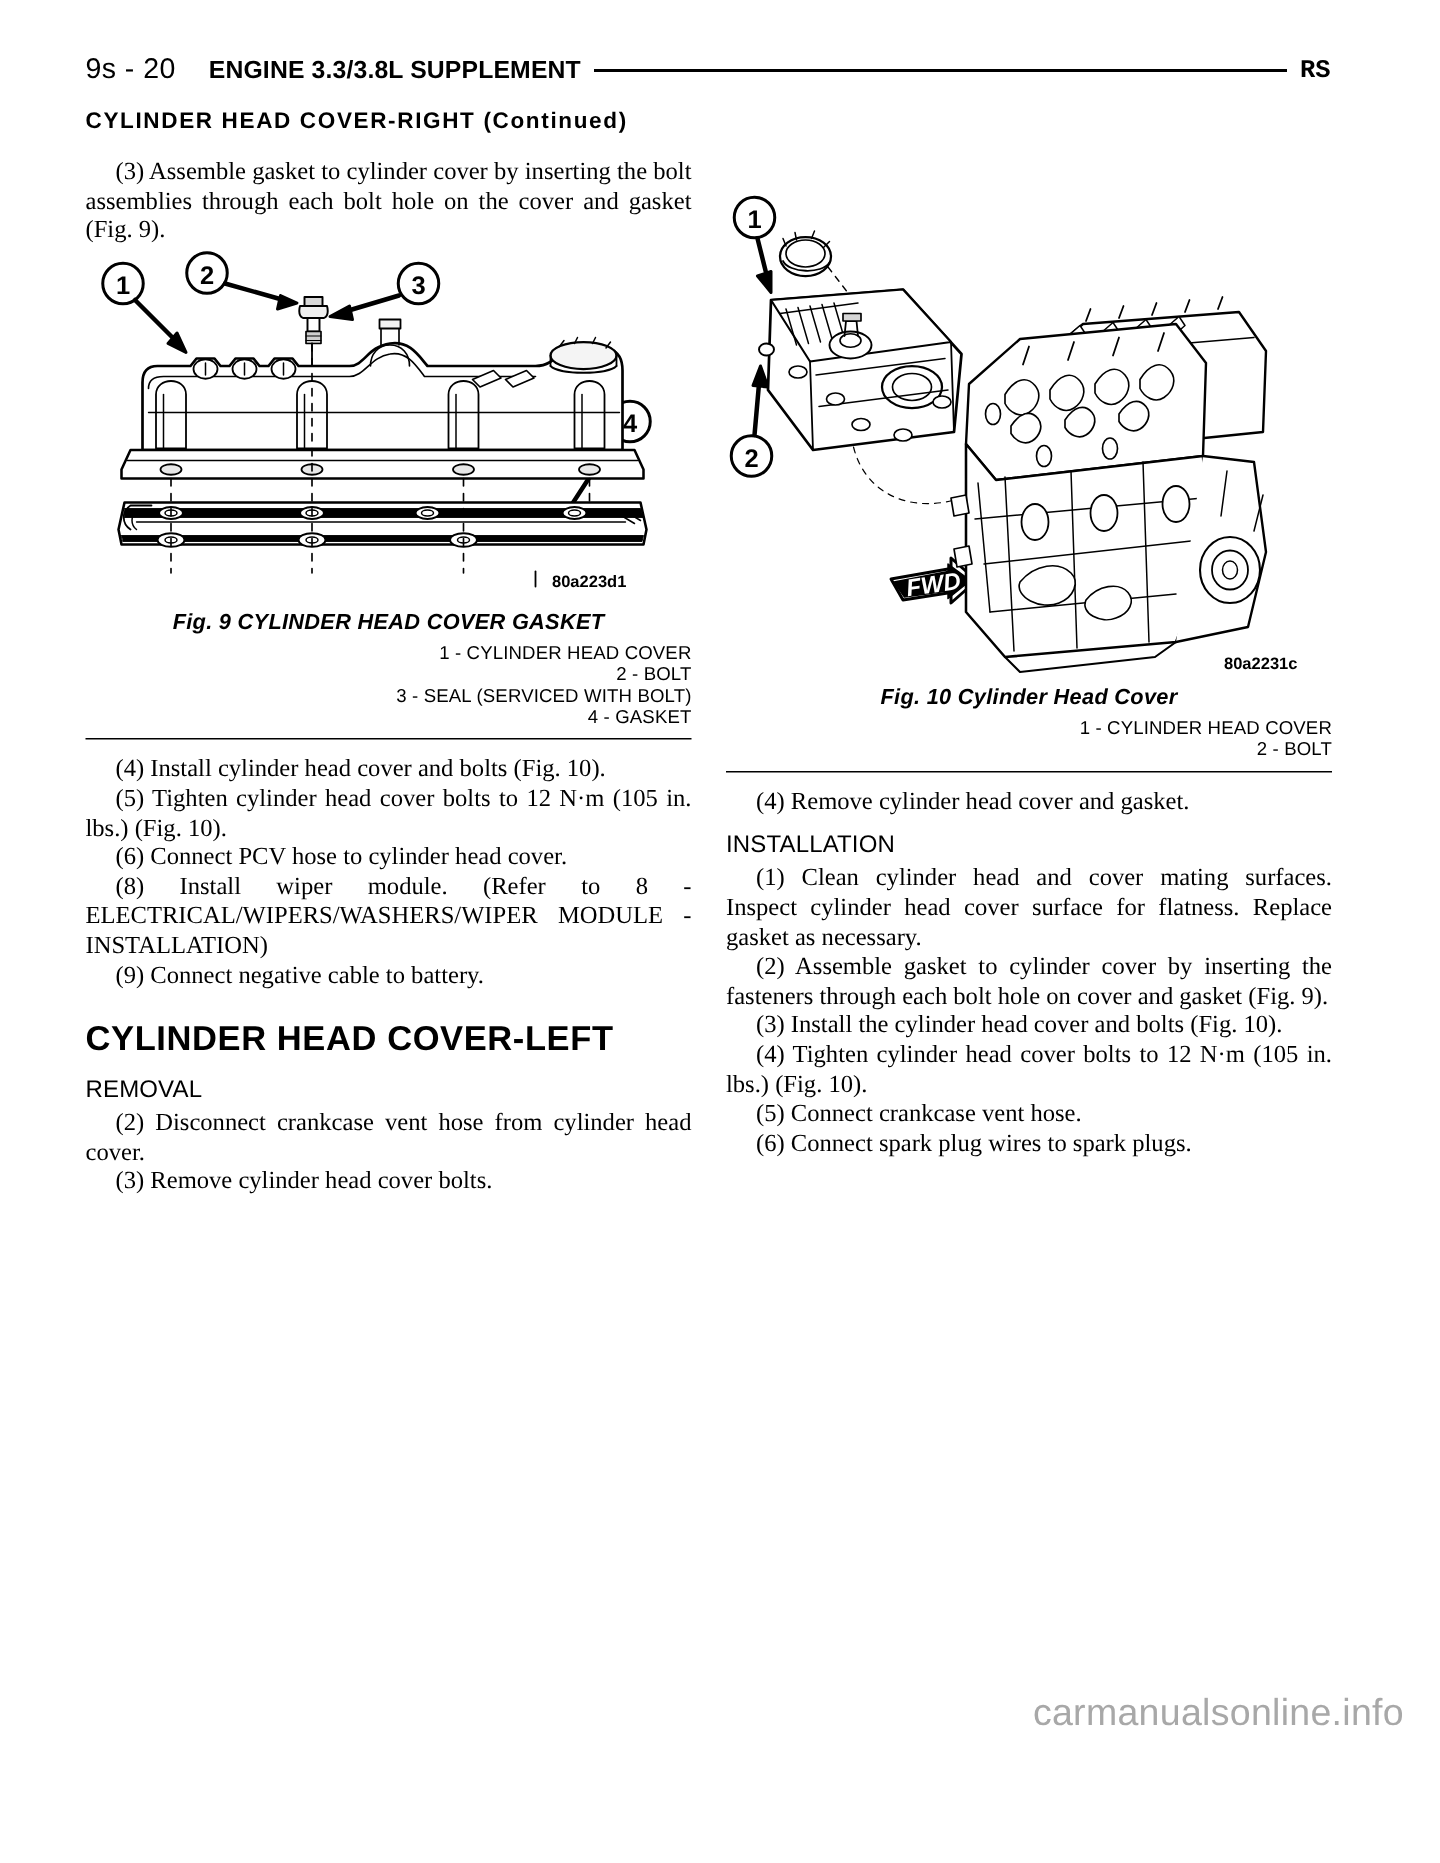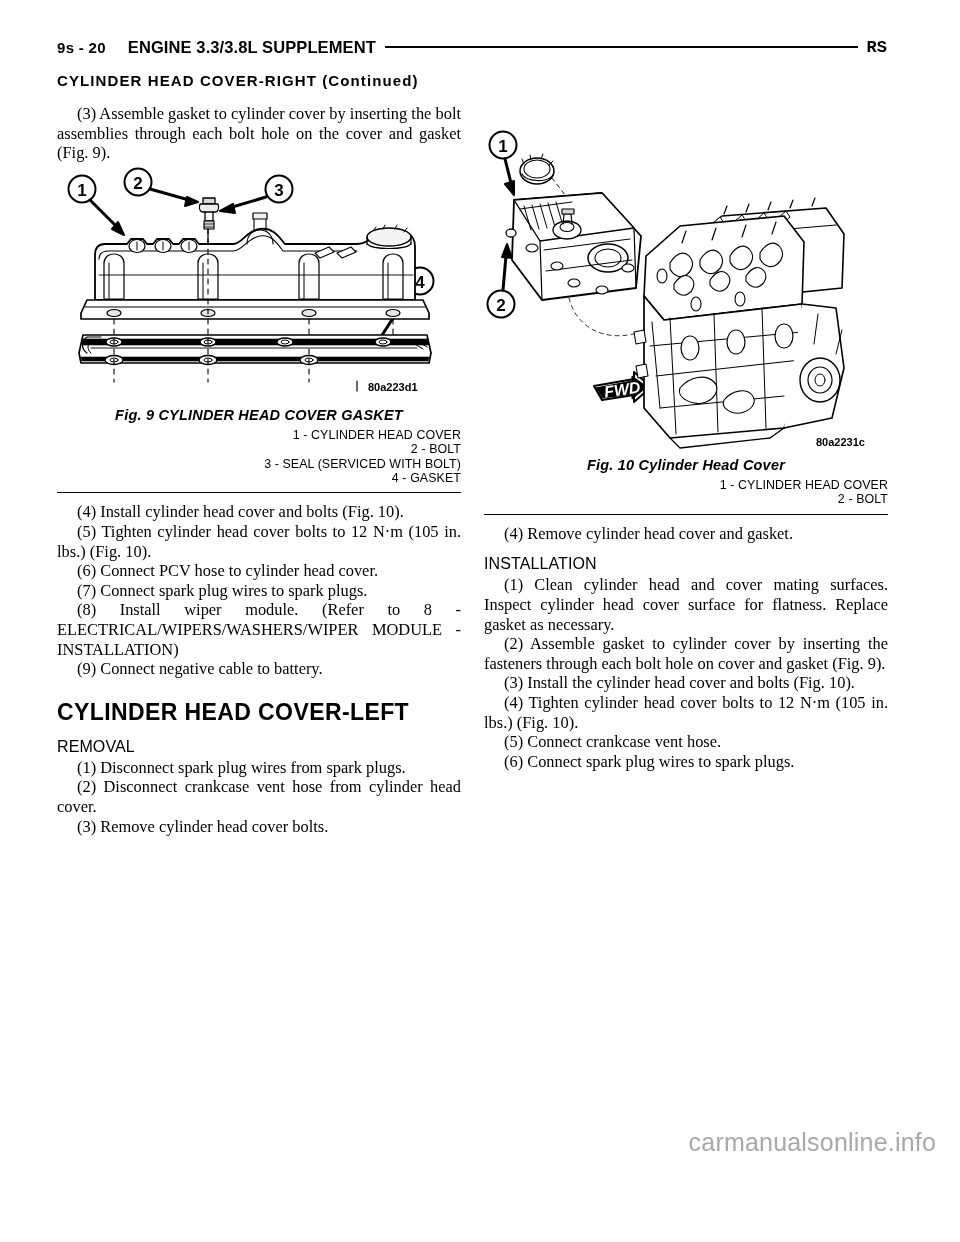--- a/index.html
+++ b/index.html
@@ -21,22 +21,22 @@
     position: absolute;
     left: 57px;
     top: 34px;
     width: 830px;
     height: 26px;
     display: flex;
     align-items: center;
   }
   .hdr-page-num {
     font-family: "Liberation Sans", sans-serif;
-    font-weight: bold;
-    font-size: 15px;
+    font-weight: normal;
+    font-size: 19px;
     letter-spacing: 0.3px;
     white-space: nowrap;
   }
   .hdr-title {
     font-family: "Liberation Sans", sans-serif;
     font-weight: bold;
     font-size: 16.5px;
     letter-spacing: 0.1px;
     margin-left: 22px;
     white-space: nowrap;
@@ -298,27 +298,25 @@
       <li>2 - BOLT</li>
       <li>3 - SEAL (SERVICED WITH BOLT)</li>
       <li>4 - GASKET</li>
     </ul>
     <hr class="fig-rule">
   </div>
 
   <p class="body">(4) Install cylinder head cover and bolts (Fig. 10).</p>
   <p class="body">(5) Tighten cylinder head cover bolts to 12 N·m (105 in. lbs.) (Fig. 10).</p>
   <p class="body">(6) Connect PCV hose to cylinder head cover.</p>
-  <p class="body">(7) Connect spark plug wires to spark plugs.</p>
   <p class="body">(8) Install wiper module. (Refer to 8 - ELECTRICAL/WIPERS/WASHERS/WIPER MODULE - INSTALLATION)</p>
   <p class="body">(9) Connect negative cable to battery.</p>
 
   <h2 class="sec-main">CYLINDER HEAD COVER-LEFT</h2>
   <h3 class="sec-sub">REMOVAL</h3>
-  <p class="body">(1) Disconnect spark plug wires from spark plugs.</p>
   <p class="body">(2) Disconnect crankcase vent hose from cylinder head cover.</p>
   <p class="body">(3) Remove cylinder head cover bolts.</p>
 </div>
 
 <div class="column" id="col-right">
 
   <div class="figure">
     <div class="fig-art">
       <svg viewBox="0 0 404 345" xmlns="http://www.w3.org/2000/svg">
         <g fill="none" stroke="#000" stroke-width="1.4" stroke-linecap="round" stroke-linejoin="round">

